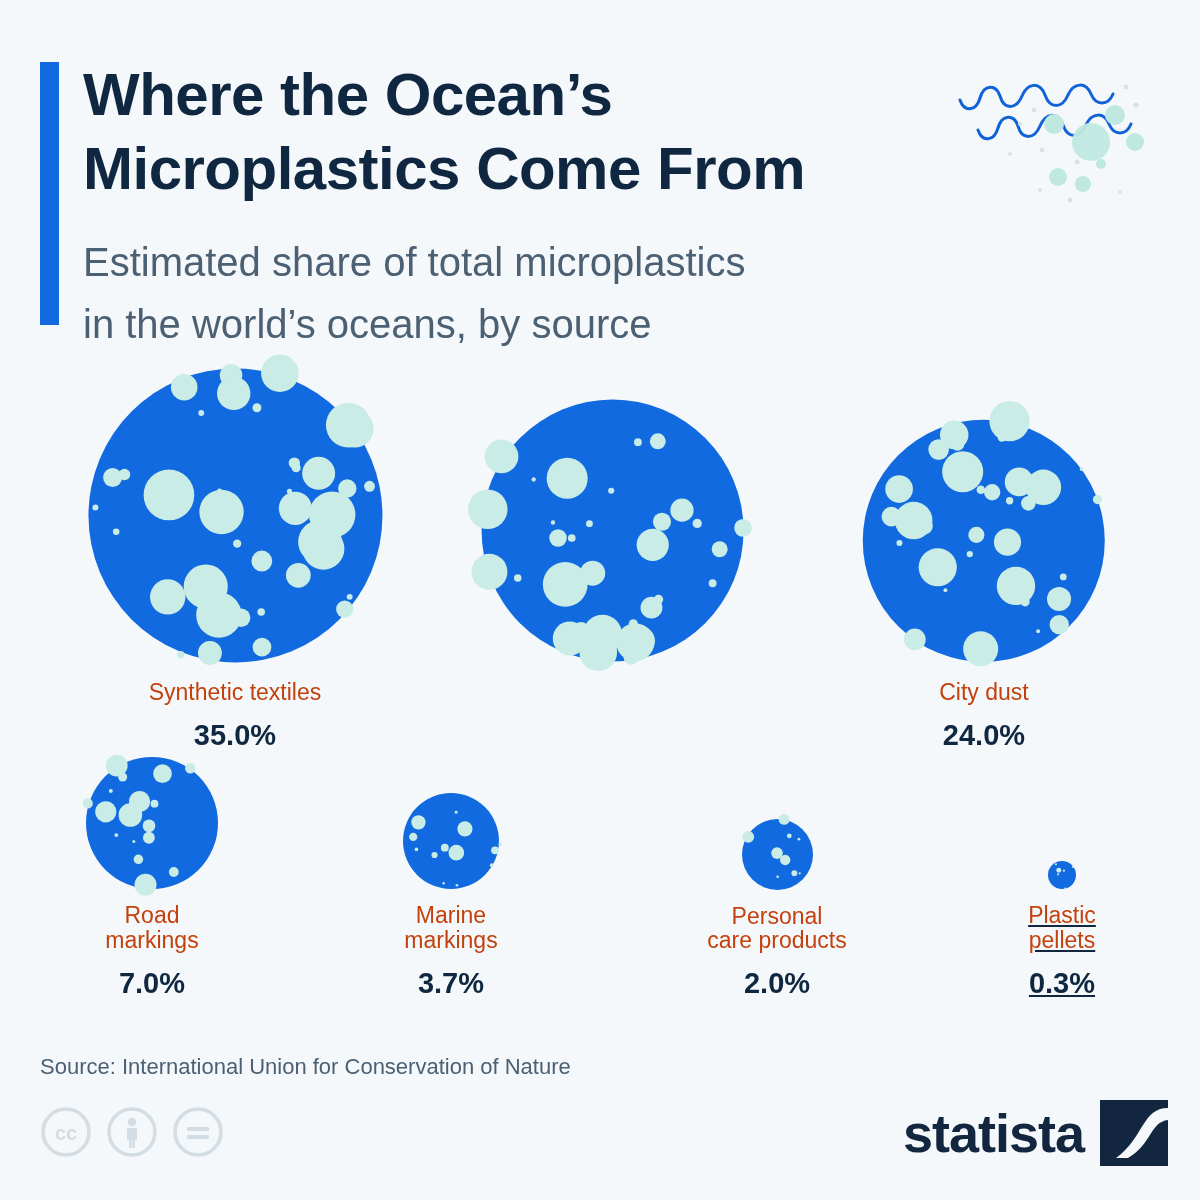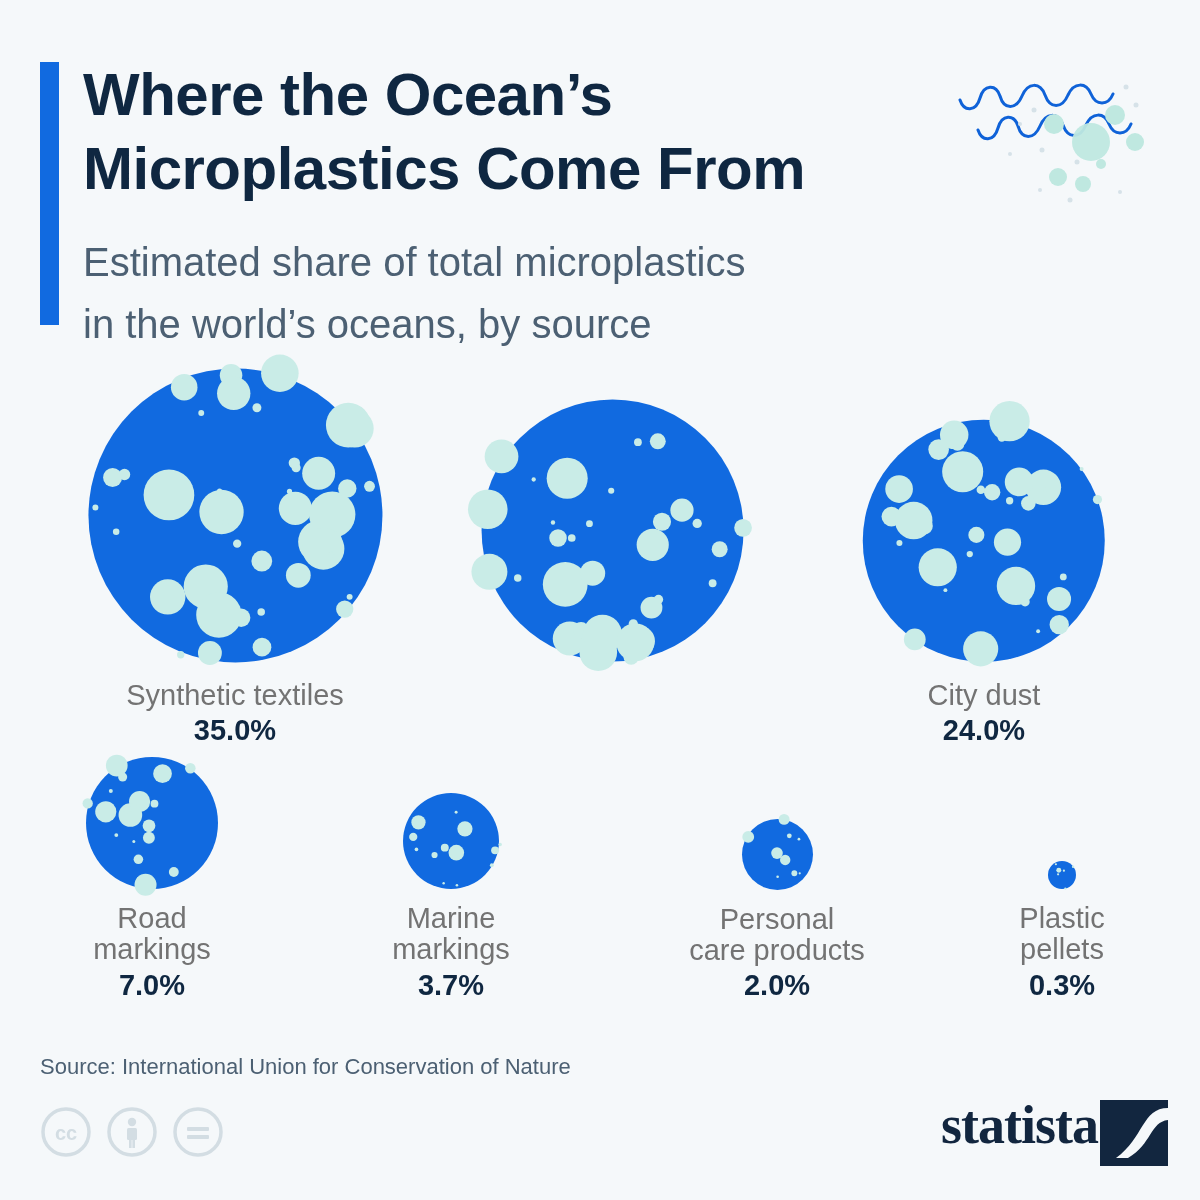--- a/index.html
+++ b/index.html
@@ -27,33 +27,33 @@
   .deco{position:absolute;left:950px;top:72px;width:240px;height:160px;}
 
   .chart{position:absolute;left:0;top:330px;width:1200px;height:690px;}
   .bubble-group{position:absolute;}
   .bubble-svg{display:block;}
   .labels{
     position:absolute;left:50%;transform:translateX(-50%);
     text-align:center;white-space:nowrap;
   }
   .cat-name{
-    font-size:29px;line-height:1.08;color:#737373;font-weight:400;
+    font-size:23px;line-height:1.08;color:#c2410c;font-weight:400;
   }
   .cat-val{
     font-size:29px;line-height:1.22;color:#0f2741;font-weight:bold;
-    margin-top:2px;
+    margin-top:13px;
   }
 
   .source{
     position:absolute;left:40px;top:1032px;
     font-size:22px;color:#4c6073;font-weight:400;margin-top:22px;
   }
   .cc-icons{position:absolute;left:40px;top:1106px;display:flex;gap:14px;}
-  .logo{position:absolute;right:30px;top:1098px;display:flex;font-family:Liberation Serif, serif;}
+  .logo{position:absolute;right:30px;top:1098px;display:flex;align-items:center;gap:14px;}
   .logo-text{font-size:54px;font-weight:bold;letter-spacing:-1px;color:#12263f;line-height:1;}
 </style>
 </head>
 <body>
 
 <div class="accent-bar"></div>
 
 <div class="title">
   <div>Where the Ocean’s</div>
   <div>Microplastics Come From</div>
@@ -302,21 +302,21 @@
     <div class="bubble-group" style="left: 1036px; top: 519px; width: 52px; height: 52px;">
       <svg class="bubble-svg" width="52" height="52" viewBox="0 0 52 52">
         <circle cx="26" cy="26" r="14" fill="#116ae0"></circle>
         <circle cx="22.80251367867335" cy="21.27769041255068" r="2.4657957099145276" fill="#c9ece7"></circle>
         <circle cx="22.07240815599097" cy="25.35488174488587" r="1.1" fill="#c9ece7"></circle>
         <circle cx="29.306477429823214" cy="39.55612608966302" r="1.1" fill="#c9ece7"></circle>
         <circle cx="37.087849311120564" cy="17.71600316973143" r="1.1674439459051937" fill="#c9ece7"></circle>
         <circle cx="19.899476842497698" cy="15.2292867658444" r="1.1" fill="#c9ece7"></circle>
         <circle cx="27.907087118828052" cy="21.665358044834406" r="1.1" fill="#c9ece7"></circle>
       </svg>
-      <div class="labels" style="top: 54px;">
+      <div class="labels" style="top: 54px; text-decoration: underline;">
         <div class="cat-name">Plastic</div>
         <div class="cat-name">pellets</div>
         <div class="cat-val">0.3%</div>
       </div>
     </div>
   </div>
 
 <div class="source">Source: International Union for Conservation of Nature</div>
 
 <div class="cc-icons">

